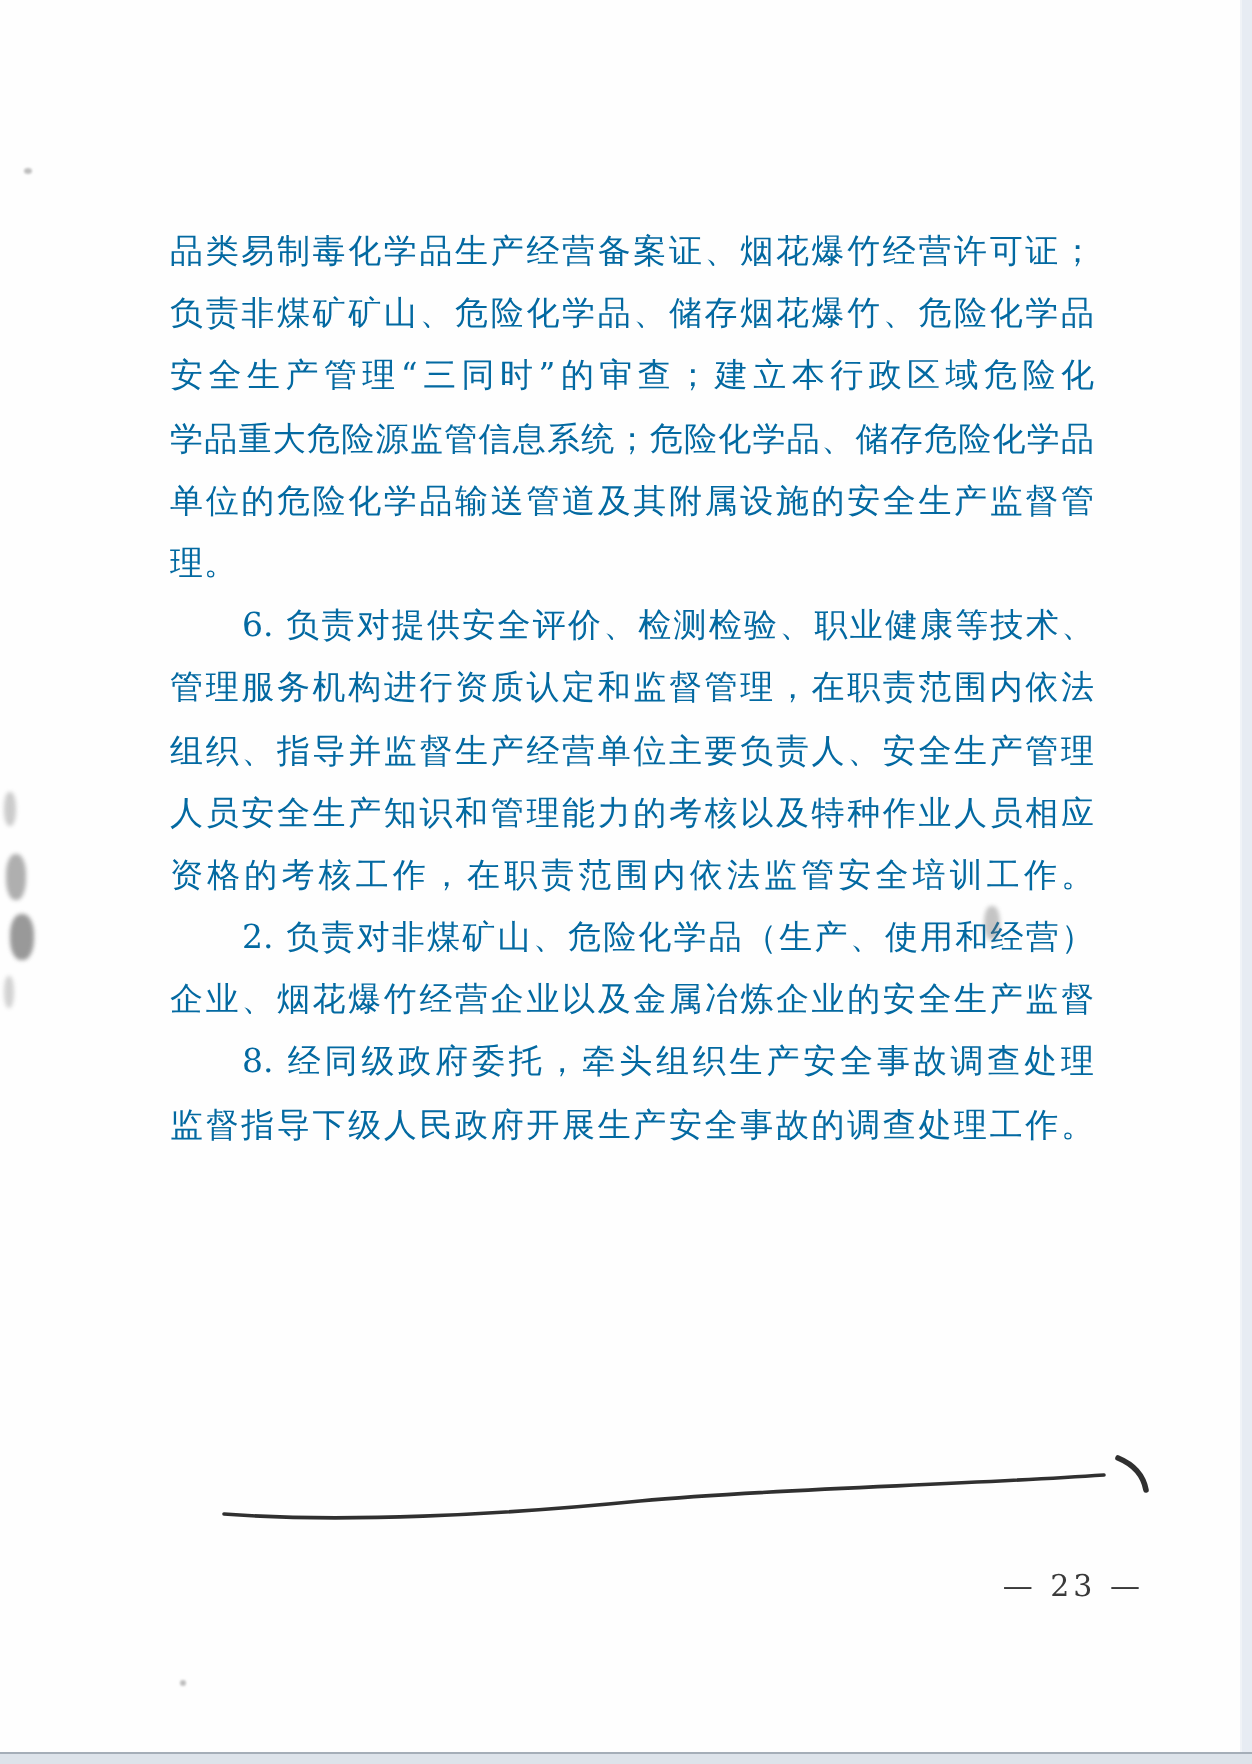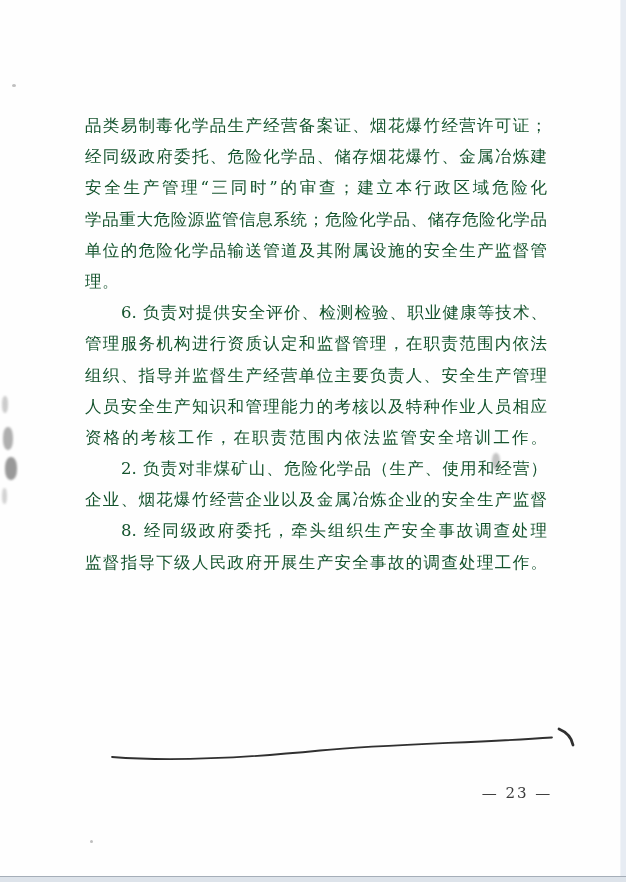--- a/index.html
+++ b/index.html
@@ -12,21 +12,21 @@
   .page {
     position: absolute; left: 0; top: 0;
     width: 626px; height: 882px;
     background: #fefefe;
     overflow: hidden;
   }
   .content {
     position: absolute;
     left: 85px; top: 110px;
     width: 462px;
-    color: #14532d;
+    color: #0369a1;
     font-size: 16.5px;
   }
   .paragraph { margin: 0; }
   .line {
     height: 31.2px;
     line-height: 31.2px;
     letter-spacing: 0.4px;
     white-space: nowrap;
     overflow: visible;
   }
@@ -37,21 +37,21 @@
     text-align-last: justify;
   }
   .line.indent { text-indent: 36px; }
   .page-number {
     position: absolute;
     left: 462px; top: 784px;
     width: 110px;
     color: #3a3a3a;
     font-size: 15px;
     letter-spacing: 2px;
-    text-align: center;
+    text-align: right;
   }
   .annot-svg {
     position: absolute; left: 0; top: 0;
     width: 626px; height: 882px;
     pointer-events: none;
   }
   .smudge {
     position: absolute;
     background: #6f6f6f;
     border-radius: 45%;
@@ -79,21 +79,21 @@
   }
 </style>
 </head>
 <body>
 
 <div class="page">
 
   <div class="content">
       <div class="paragraph">
         <div class="line fill">品类易制毒化学品生产经营备案证、烟花爆竹经营许可证；</div>
-        <div class="line fill">经同级政府委托、危险化学品、储存烟花爆竹、金属冶炼建</div>
+        <div class="line fill">负责非煤矿矿山、危险化学品、储存烟花爆竹、危险化学品</div>
         <div class="line fill">安全生产管理“三同时”的审查；建立本行政区域危险化</div>
         <div class="line fill">学品重大危险源监管信息系统；危险化学品、储存危险化学品</div>
         <div class="line fill">单位的危险化学品输送管道及其附属设施的安全生产监督管</div>
         <div class="line">理。</div>
       </div>
       <div class="paragraph">
         <div class="line fill indent">6. 负责对提供安全评价、检测检验、职业健康等技术、</div>
         <div class="line fill">管理服务机构进行资质认定和监督管理，在职责范围内依法</div>
         <div class="line fill">组织、指导并监督生产经营单位主要负责人、安全生产管理</div>
         <div class="line fill">人员安全生产知识和管理能力的考核以及特种作业人员相应</div>

